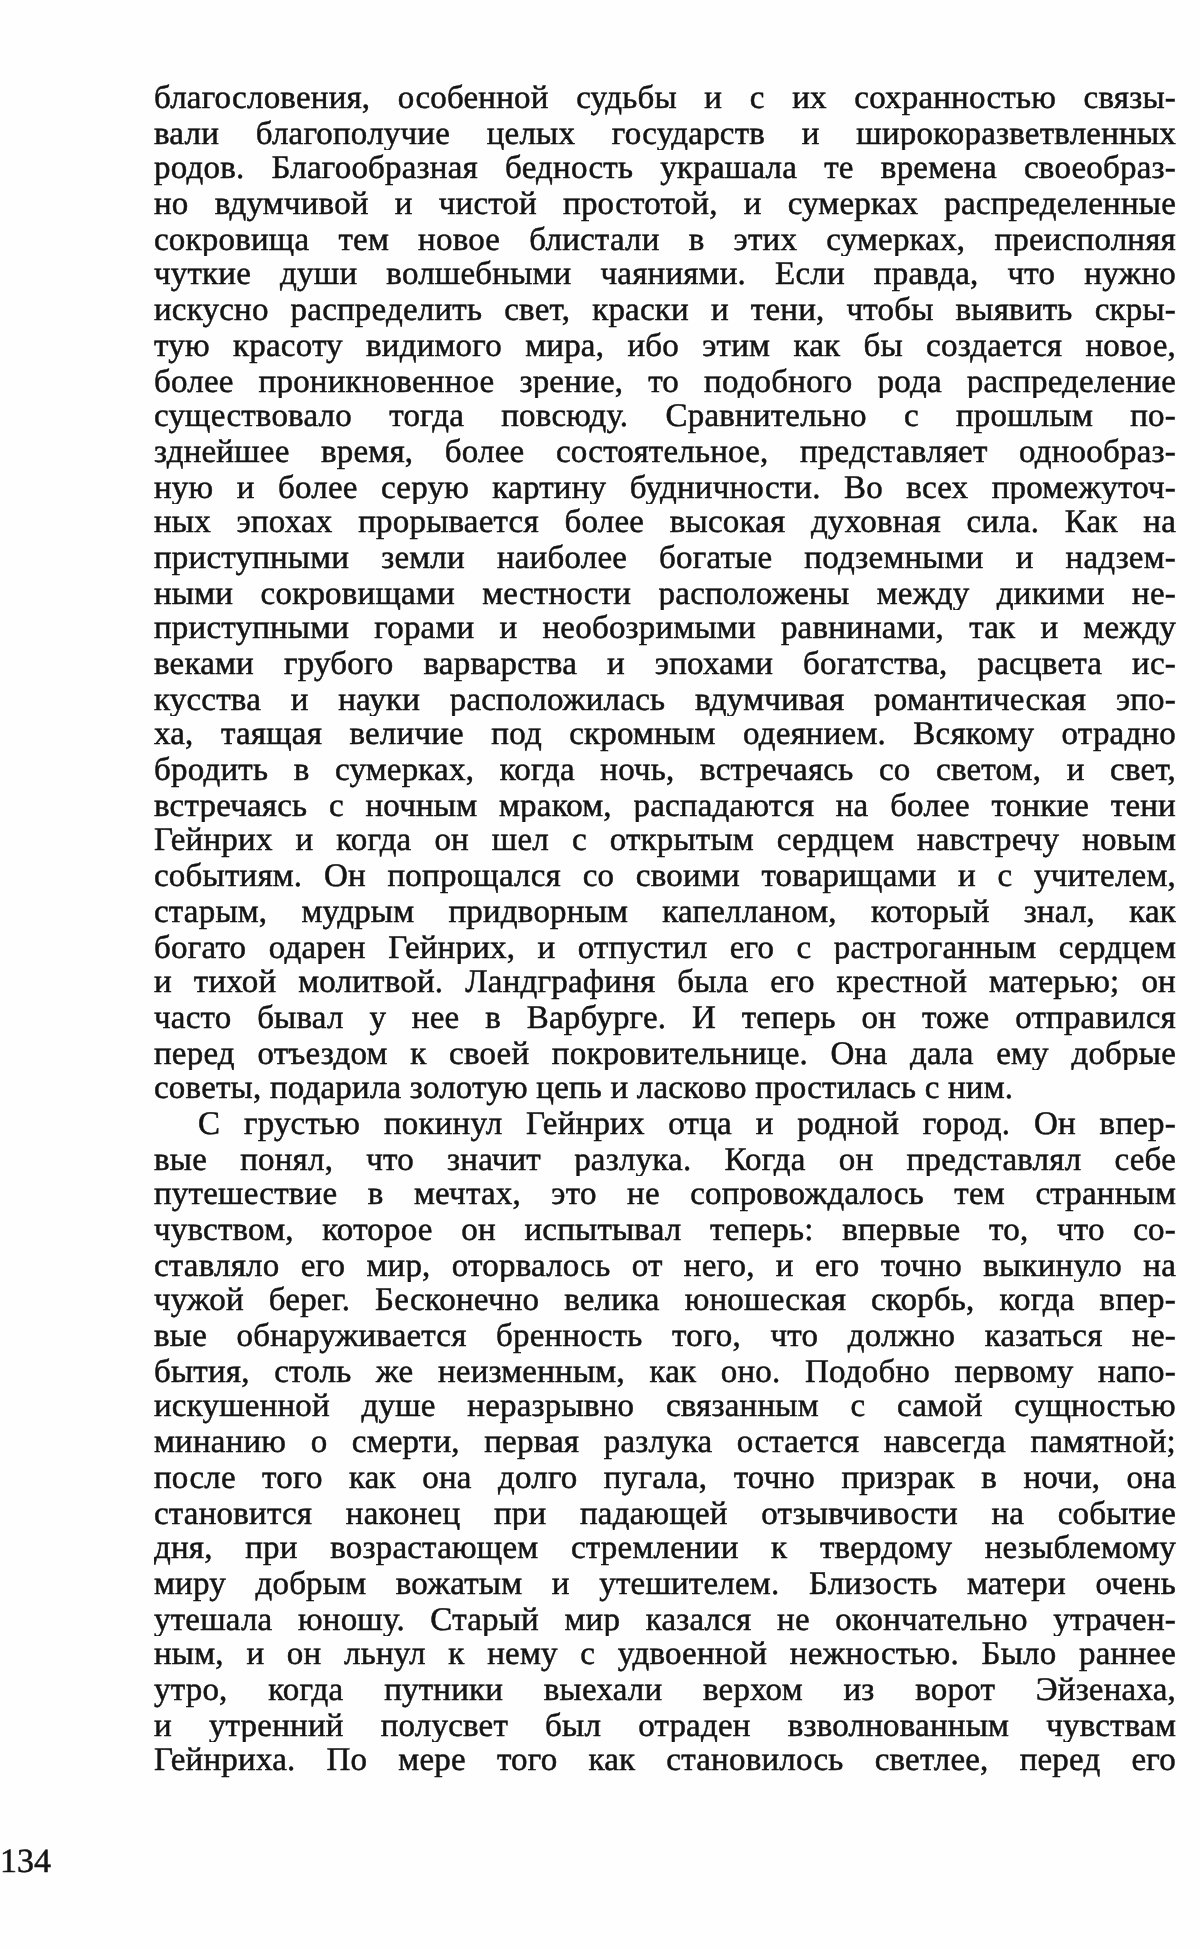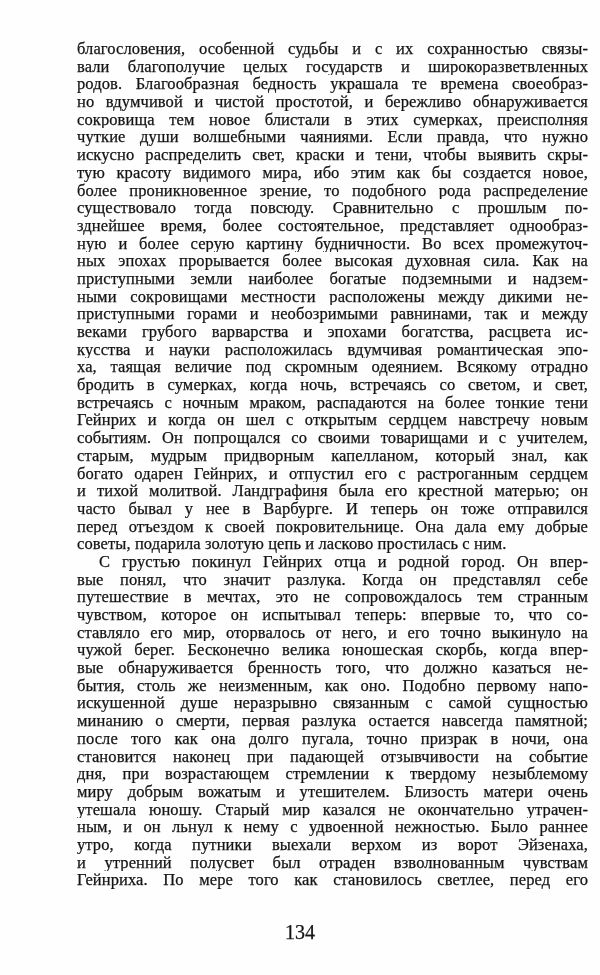--- a/index.html
+++ b/index.html
@@ -40,35 +40,35 @@
     text-indent: 22px;
   }
   .line.para-end {
     text-align-last: left;
   }
   .page-number {
     position: absolute;
     left: 0;
     top: 921px;
     width: 100%;
-    text-align: center;
-    font-size: 20px;
+    text-align: left;
+    font-size: 17px;
     -webkit-text-stroke: 0.25px currentColor;
   }
 </style>
 </head>
 <body>
 
 <div class="page">
   <div class="text-block">
       <div class="paragraph">
         <div class="line">благословения, особенной судьбы и с их сохранностью связы-</div>
         <div class="line">вали благополучие целых государств и широкоразветвленных</div>
         <div class="line">родов. Благообразная бедность украшала те времена своеобраз-</div>
-        <div class="line">но вдумчивой и чистой простотой, и бережливо обнаруживается</div>
+        <div class="line">но вдумчивой и чистой простотой, и сумерках распределенные</div>
         <div class="line">сокровища тем новое блистали в этих сумерках, преисполняя</div>
         <div class="line">чуткие души волшебными чаяниями. Если правда, что нужно</div>
         <div class="line">искусно распределить свет, краски и тени, чтобы выявить скры-</div>
         <div class="line">тую красоту видимого мира, ибо этим как бы создается новое,</div>
         <div class="line">более проникновенное зрение, то подобного рода распределение</div>
         <div class="line">существовало тогда повсюду. Сравнительно с прошлым по-</div>
         <div class="line">зднейшее время, более состоятельное, представляет однообраз-</div>
         <div class="line">ную и более серую картину будничности. Во всех промежуточ-</div>
         <div class="line">ных эпохах прорывается более высокая духовная сила. Как на</div>
         <div class="line">приступными земли наиболее богатые подземными и надзем-</div>

